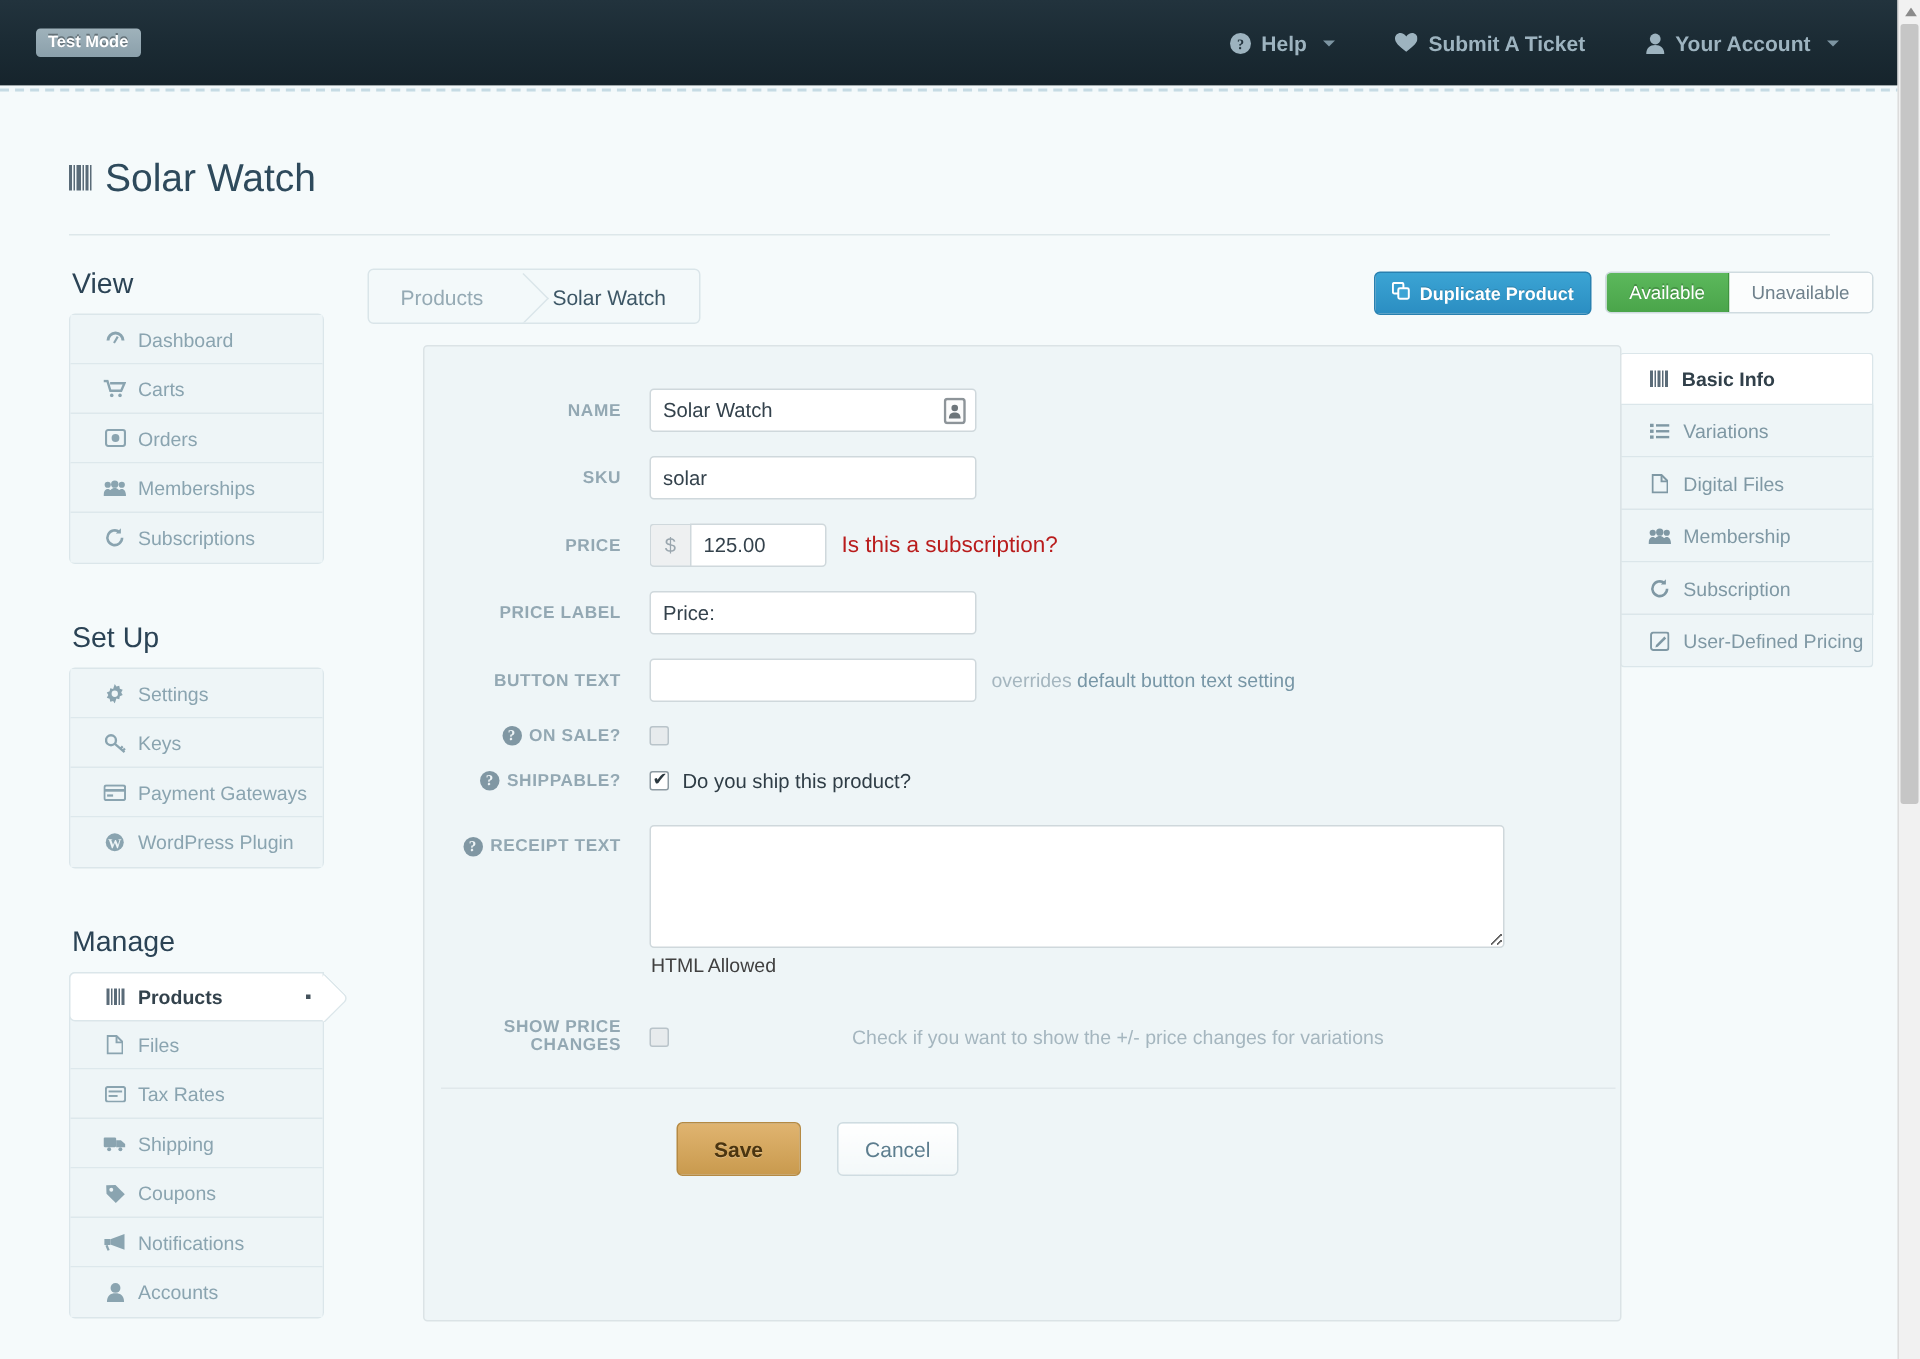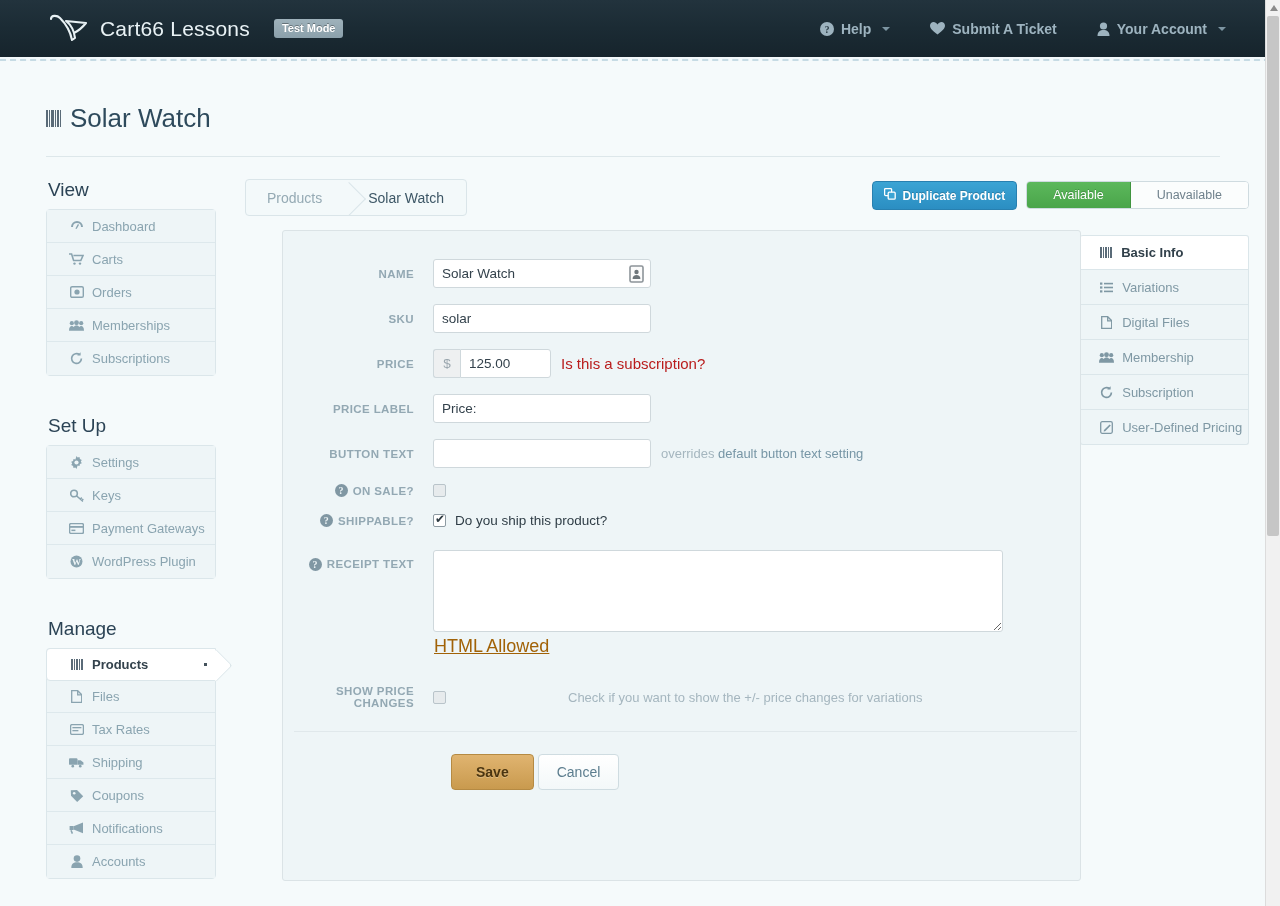--- a/index.html
+++ b/index.html
@@ -141,21 +141,21 @@
     border:1px solid #2880b0; border-radius:4px;
     color:#fff; font-size:12px; font-weight:bold;
     padding:6px 11px; cursor:pointer;
     text-shadow:0 -1px 0 rgba(0,0,0,.2);
   }
   .toggle{
     display:flex; border:1px solid #cfdbe0; border-radius:4px; overflow:hidden;
     background:#fff;
   }
   .tg{
-    font-size:12.5px; padding:6px 26px; cursor:pointer; color:#6f818c;
+    font-size:12.5px; padding:6px 15px; cursor:pointer; color:#6f818c;
     background:#fbfdfd;
   }
   .tg.on{
     background:linear-gradient(180deg,#5cb85c,#4aa54a);
     color:#fff; text-shadow:0 -1px 0 rgba(0,0,0,.2);
     border-right:1px solid #3f943f;
   }
 
   
   .panel-row{ display:flex; align-items:flex-start; margin-top:13px; }
@@ -245,25 +245,25 @@
   .ship-text{ margin-left:9px; font-size:13.5px; color:#2f3d46; }
   .wrow{ display:flex; align-items:center; margin:0 0 30px 150px; }
   .wlabel{ font-size:13.5px; color:#36454f; margin-right:10px; }
   .win{ width:60px; border-radius:3px 0 0 3px; border-right:none;}
   textarea{
     width:570px;height:82px;
     font-family:"Liberation Sans", sans-serif; font-size:13px;
     border:1px solid #cfd8dc; border-radius:3px; background:#fff;
     padding:6px 8px; outline:none; resize:vertical; color:#34424c;
   }
-  .sub-hint{ font-size:18px; color:#a16207; margin:4px 0 0 151px;text-decoration:underline; }
+  .sub-hint{ font-size:13px; color:#404040; margin:4px 0 0 151px; }
   .divider{
     border-top:1px solid #e0e8eb; margin:22px 0 0 0; width:783px; margin-left:11px;
   }
-  .actions{ display:flex; gap:4px; margin:22px 0 0 168px; }
+  .actions{ display:flex; gap:24px; margin:22px 0 0 168px; }
   .btn-save{
     background:linear-gradient(180deg,#e0b470,#c99a4e);
     border:1px solid #b58a43; border-radius:4px;
     color:#4b3510; font-weight:bold; font-size:14px;
     padding:9px 24px; cursor:pointer;
     text-shadow:0 1px 0 rgba(255,255,255,.25);
   }
   .btn-cancel{
     background:linear-gradient(180deg,#ffffff,#f3f8f9);
     border:1px solid #cfdce1; border-radius:4px;
@@ -283,28 +283,20 @@
   }
   .sb-thumb{
     position:absolute; top:16px; left:1px; width:12px; height:520px;
     background:#c6c6c6; border-radius:2px; cursor:pointer;
   }
 </style>
 </head>
 <body>
 
 <div class="topbar">
-  <div class="brand">
-    <span class="brand-logo">
-      <svg viewBox="0 0 46 34" width="46" height="34">
-        <path d="M5 7 C5 3 11 3 14 6 C19 11 24 18 26 28 L29 26 C28 18 24 12 20 9 L40 11 C36 16 32 19 28 21" fill="none" stroke="#e8f1f4" stroke-width="2.1" stroke-linecap="round" stroke-linejoin="round"></path>
-      </svg>
-    </span>
-    <span class="brand-name">Cart66 Lessons</span>
-  </div>
   <span class="test-mode">Test Mode</span>
 
   <div class="topnav">
     <a class="topnav-item">
       <span class="ti">
         <svg width="14" height="14" viewBox="0 0 14 14">
             <circle cx="7" cy="7" r="7" fill="#9db3bf"></circle>
             <text x="7" y="10.5" font-size="9.5" font-weight="bold" text-anchor="middle" fill="#22333d" font-family="Liberation Serif, serif">?</text>
           </svg>
       </span>

